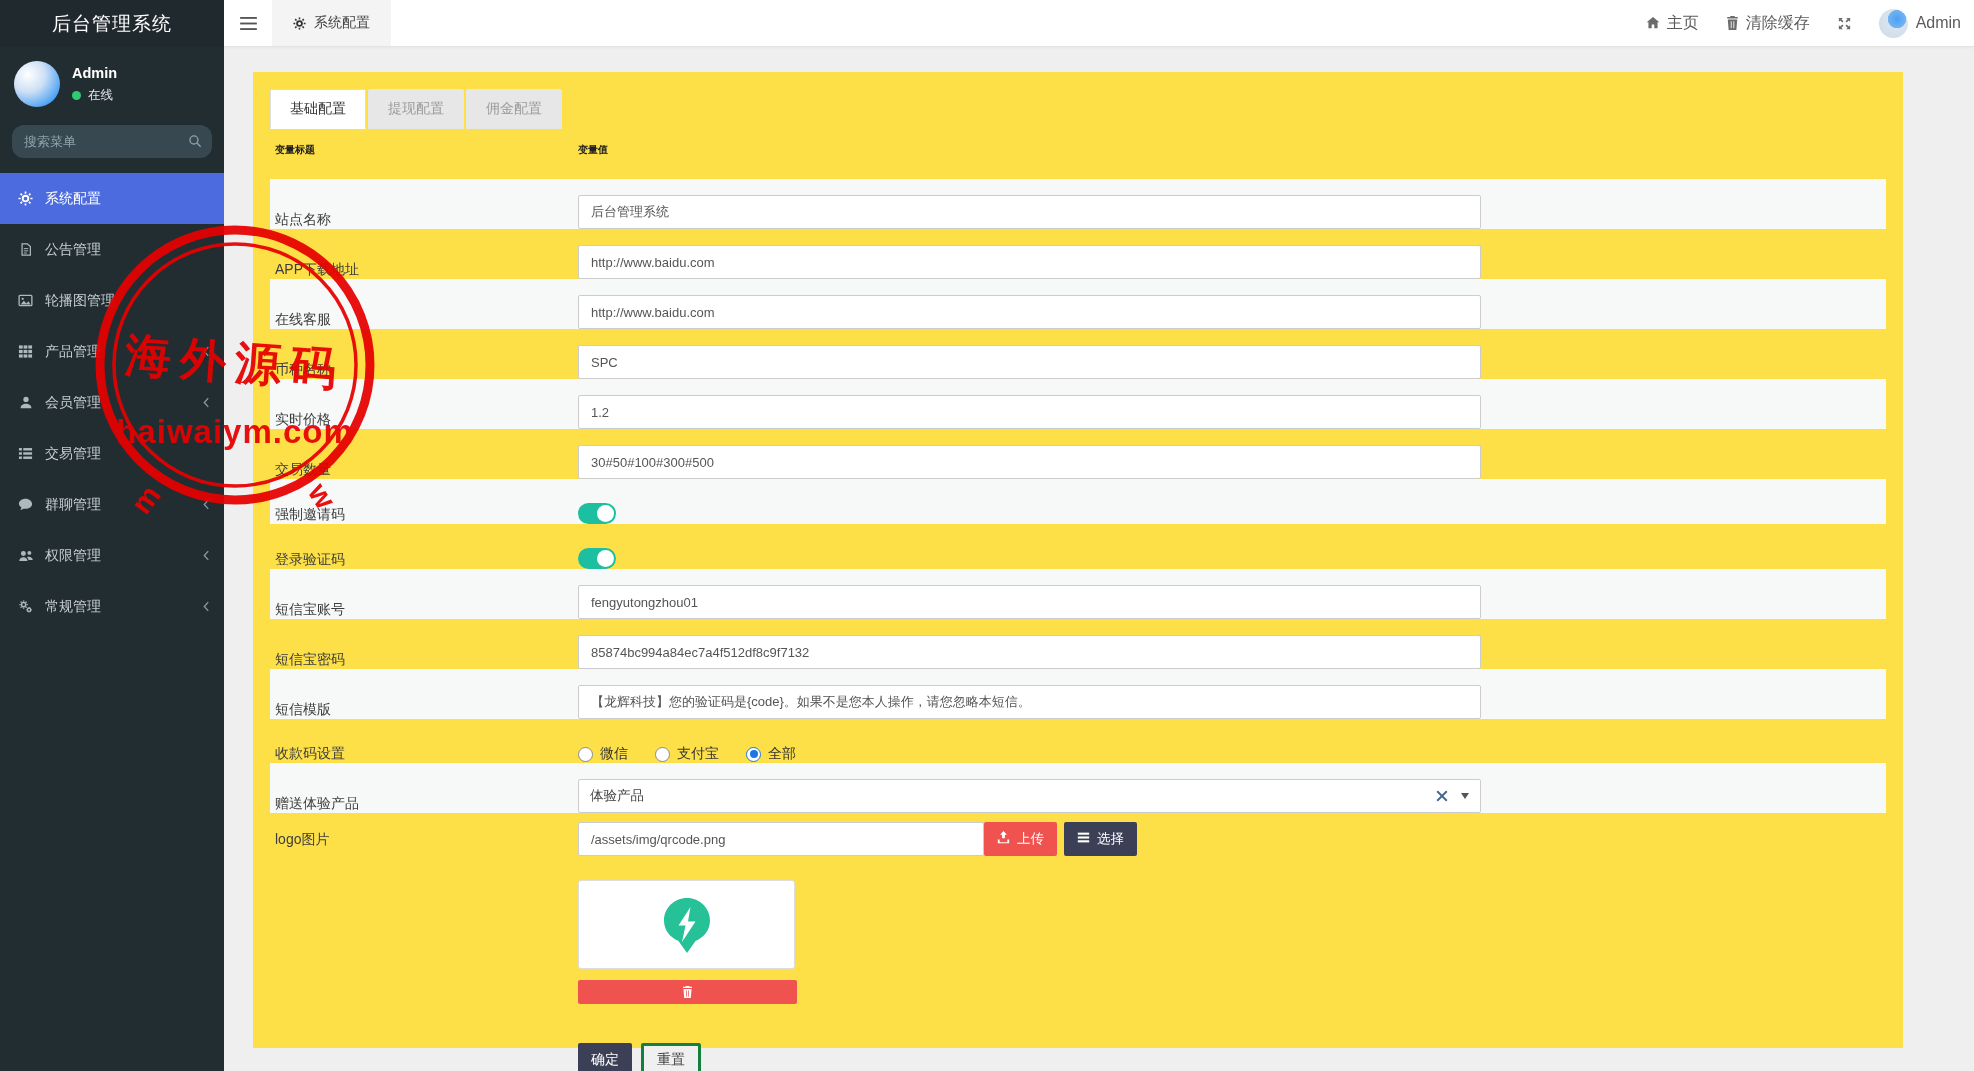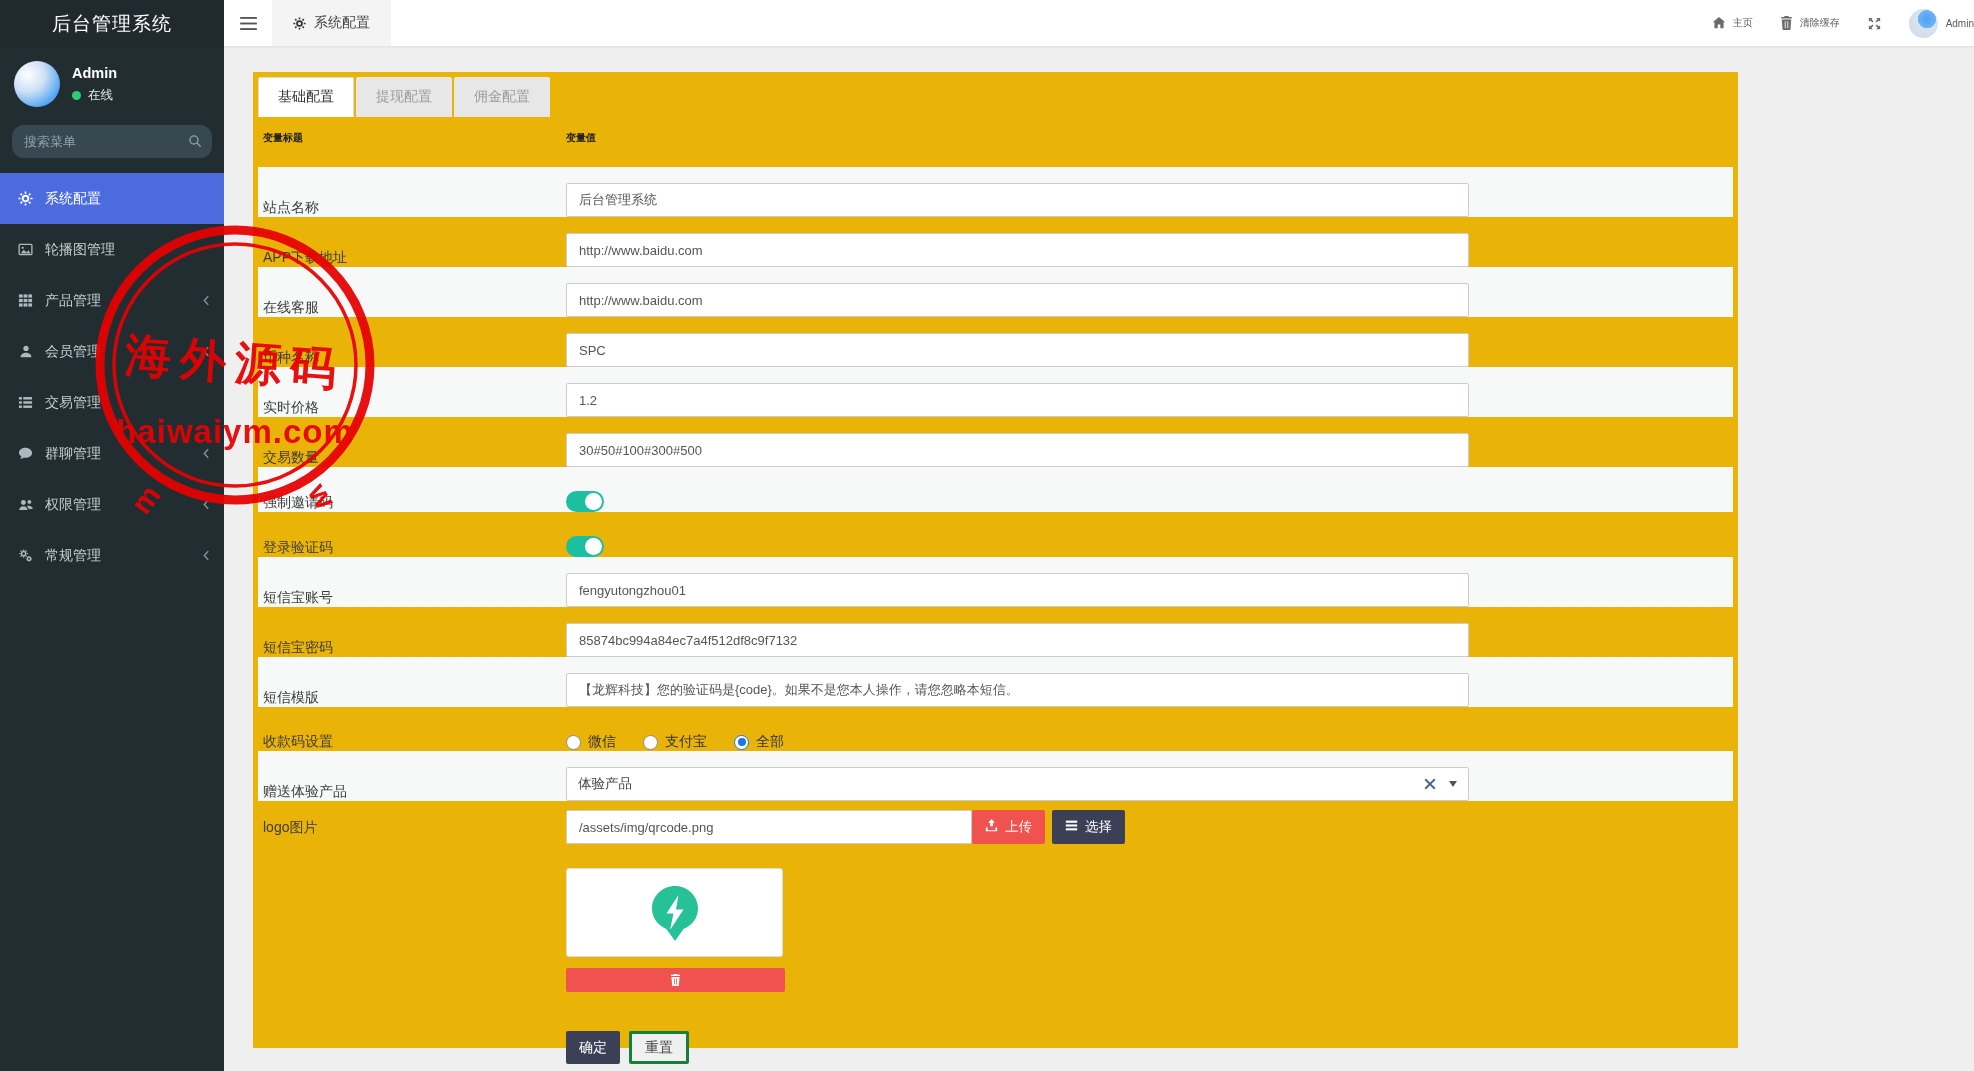--- a/index.html
+++ b/index.html
@@ -24,30 +24,30 @@
   .mitem .ic { width:17px; display:flex; justify-content:center; color:#aeb9bf; }
   .mitem.active { background:#4b6bdf; color:#fff; }
   .mitem.active .ic { color:#fff; }
   .chev { margin-left:auto; color:#86969d; display:flex; }
 
   
   .navbar { position:absolute; left:224px; right:0; top:0; height:47px; background:#fff; border-bottom:1px solid #e4e4e4; display:flex; align-items:center; z-index:4; box-shadow:0 1px 2px rgba(0,0,0,.04); }
   .burger { width:48px; display:flex; justify-content:center; color:#555; cursor:pointer; }
   .nav-tab { height:100%; display:flex; align-items:center; gap:8px; padding:0 21px; background:#f4f4f4; color:#444; font-size:14px; cursor:pointer; }
   .nav-tab .ic { color:#333; display:flex; }
-  .nav-right { margin-left:auto; display:flex; align-items:center; gap:27px; color:#5b5b5b; font-size:10px; }
+  .nav-right { margin-left:auto; display:flex; align-items:center; gap:27px; padding-right:13px; color:#5b5b5b; font-size:16px; }
   .nav-link { display:flex; align-items:center; gap:7px; cursor:pointer; }
   .nav-link .ic { color:#6b6b6b; display:flex; }
   .nav-user { display:flex; align-items:center; gap:8px; cursor:pointer; }
   .avatar-sm { width:29px; height:29px; border-radius:50%;
     background:radial-gradient(circle at 62% 35%, #4da0f3 0%, #71b4f3 34%, #d9e4ee 36%, #ccd9e6 100%); }
 
   
   .main { position:absolute; left:224px; top:47px; right:0; bottom:0; padding:25px 26px 0 29px; background:#efefef; }
-  .card { background:#eab308; width:1485px; height:976px; padding:5px; position:relative; }
+  .card { background:#fde047; width:1650px; height:976px; padding:17px; position:relative; }
 
   .tabs { display:flex; }
   .tab { padding:10px 19px; font-size:14px; background:#e7e7e7; color:#9b9b9b; margin-right:2px; border:1px solid transparent; cursor:pointer; border-radius:2px 2px 0 0; }
   .tab.active { background:#fff; color:#333; border:1px solid #ddd; border-bottom-color:#fff; }
 
   .form-head { height:50px; padding:14px 0 0; display:flex; align-items:flex-start; font-weight:bold; font-size:10px; color:#222; }
   .fh-label { width:308px; padding-left:5px; }
 
   .frow { display:flex; align-items:flex-end; min-height:50px; }
   .rows .frow:nth-child(odd) { background:#f7f8f8; }
@@ -120,20 +120,29 @@
     <div class="mitem active">
       <span class="ic">
           <svg width="15" height="15" viewBox="0 0 16 16">
             <circle cx="8" cy="8" r="3" fill="none" stroke="currentColor" stroke-width="2"></circle>
             <g stroke="currentColor" stroke-width="1.8">
               <path d="M8 .5v2.3M8 13.2v2.3M.5 8h2.3M13.2 8h2.3M2.7 2.7l1.6 1.6M11.7 11.7l1.6 1.6M13.3 2.7l-1.6 1.6M4.3 11.7l-1.6 1.6"></path>
             </g>
           </svg>
         </span>
       <span>系统配置</span>
+    </div>
+    <div class="mitem">
+      <span class="ic">
+          <svg width="14" height="15" viewBox="0 0 16 16">
+            <path d="M3.5 1.5h6L13 4.5v10H3.5z" fill="none" stroke="currentColor" stroke-width="1.4"></path>
+            <path d="M5.5 7h5M5.5 9.5h5M5.5 12h3.5" stroke="currentColor" stroke-width="1.1"></path>
+          </svg>
+        </span>
+      <span>公告管理</span>
     </div>
     <div class="mitem">
       <span class="ic">
           <svg width="15" height="15" viewBox="0 0 16 16">
             <rect x="1.2" y="2.5" width="13.6" height="11" rx="1" fill="none" stroke="currentColor" stroke-width="1.4"></rect>
             <circle cx="5" cy="6.2" r="1.2" fill="currentColor"></circle>
             <path d="M2.8 12.2l3.4-4 2.8 3 2-2.4 2.4 3.4z" fill="currentColor"></path>
           </svg>
         </span>
       <span>轮播图管理</span>

